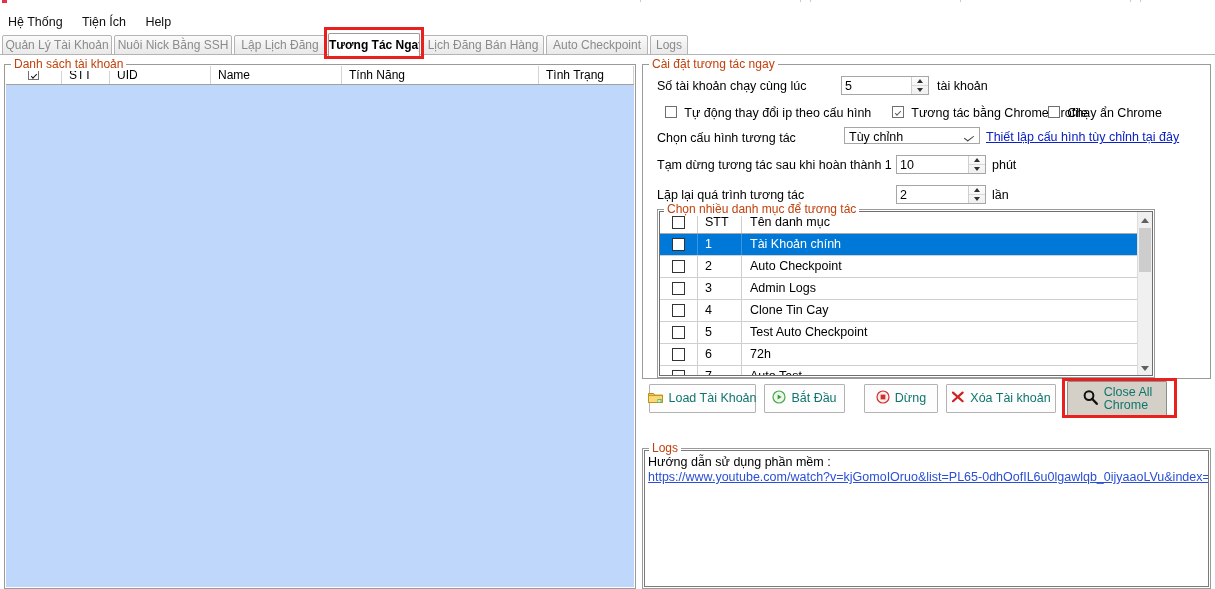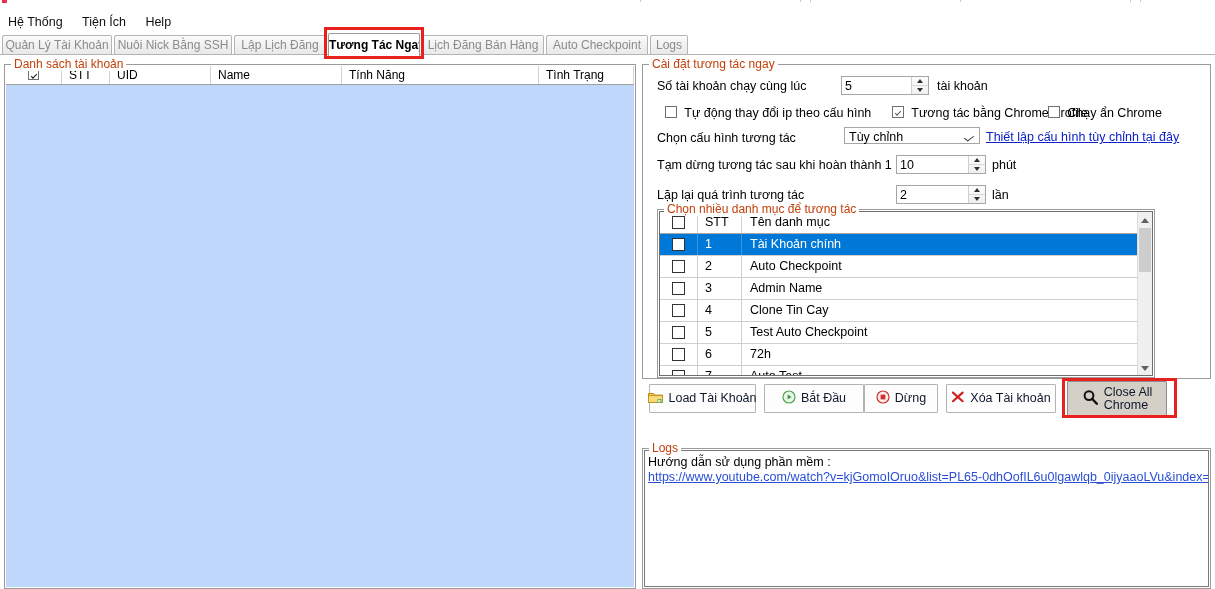--- a/index.html
+++ b/index.html
@@ -215,21 +215,21 @@
   .vscroll .thumb{
     position:absolute; left:1px; right:1px; top:16px; height:44px;
     background:#cdcdcd;
   }
 
   
   .btnrow { position:absolute; left:649px; top:384px; }
   .abtn{
     position:absolute; height:29px;
     border:1px solid #b3b3b3; background:#fdfdfd;
-    font-size:12.5px; color:#0f172a;
+    font-size:12.5px; color:#0f766e;
     display:flex; align-items:center; justify-content:center;
     white-space:nowrap; cursor:default;
     border-radius:1px;
   }
   .abtn.pressed{ background:#d4d0c8; border:1px solid #8d8d8d; }
   .abtn .ic{ display:inline-block; margin-right:5px; flex:0 0 auto; }
   .abtn .lb{ text-align:left; line-height:13px; }
 
   
   #logs-group { left: 642px; top: 441px; width: 569px; height: 148px; }
@@ -390,21 +390,21 @@
 
               <div class="cat-row">
                 <div class="c cb"><span class="rowbox"></span></div>
                 <div class="c stt">2</div>
                 <div class="c name">Auto Checkpoint</div>
               </div>
 
               <div class="cat-row">
                 <div class="c cb"><span class="rowbox"></span></div>
                 <div class="c stt">3</div>
-                <div class="c name">Admin Name</div>
+                <div class="c name">Admin Logs</div>
               </div>
 
               <div class="cat-row">
                 <div class="c cb"><span class="rowbox"></span></div>
                 <div class="c stt">4</div>
                 <div class="c name">Clone Tin Cay</div>
               </div>
 
               <div class="cat-row">
                 <div class="c cb"><span class="rowbox"></span></div>
@@ -444,21 +444,21 @@
         <svg width="15" height="13" viewBox="0 0 15 13">
           <path d="M0.5 2.5h5l1.2 1.6H14.5v7.4H0.5z" fill="#f6c34a" stroke="#b98a16" stroke-width="1"></path>
           <path d="M0.5 4.6h14v6.9H0.5z" fill="#fcd978" stroke="#b98a16" stroke-width="0.8"></path>
           <path d="M9.5 8h4v4h-4z" fill="#52b552"></path>
           <path d="M11 8.8v2.4M10.2 10h2.6" stroke="#fff" stroke-width="1.1"></path>
         </svg>
       </span>
       <span class="lb">Load Tài Khoản</span>
     </div>
 
-    <div class="abtn" style="left:115px; top:0px; width:100px;">
+    <div class="abtn" style="left:115px; top:0px; width:81px;">
       <span class="ic">
         <svg width="14" height="14" viewBox="0 0 14 14">
           <circle cx="7" cy="7" r="6" fill="#eaf7ea" stroke="#4ca64c" stroke-width="1.2"></circle>
           <path d="M5.6 4.4l4 2.6-4 2.6z" fill="#3c9b3c"></path>
         </svg>
       </span>
       <span class="lb">Bắt Đầu</span>
     </div>
 
     <div class="abtn" style="left:215px; top:0px; width:74px;">

